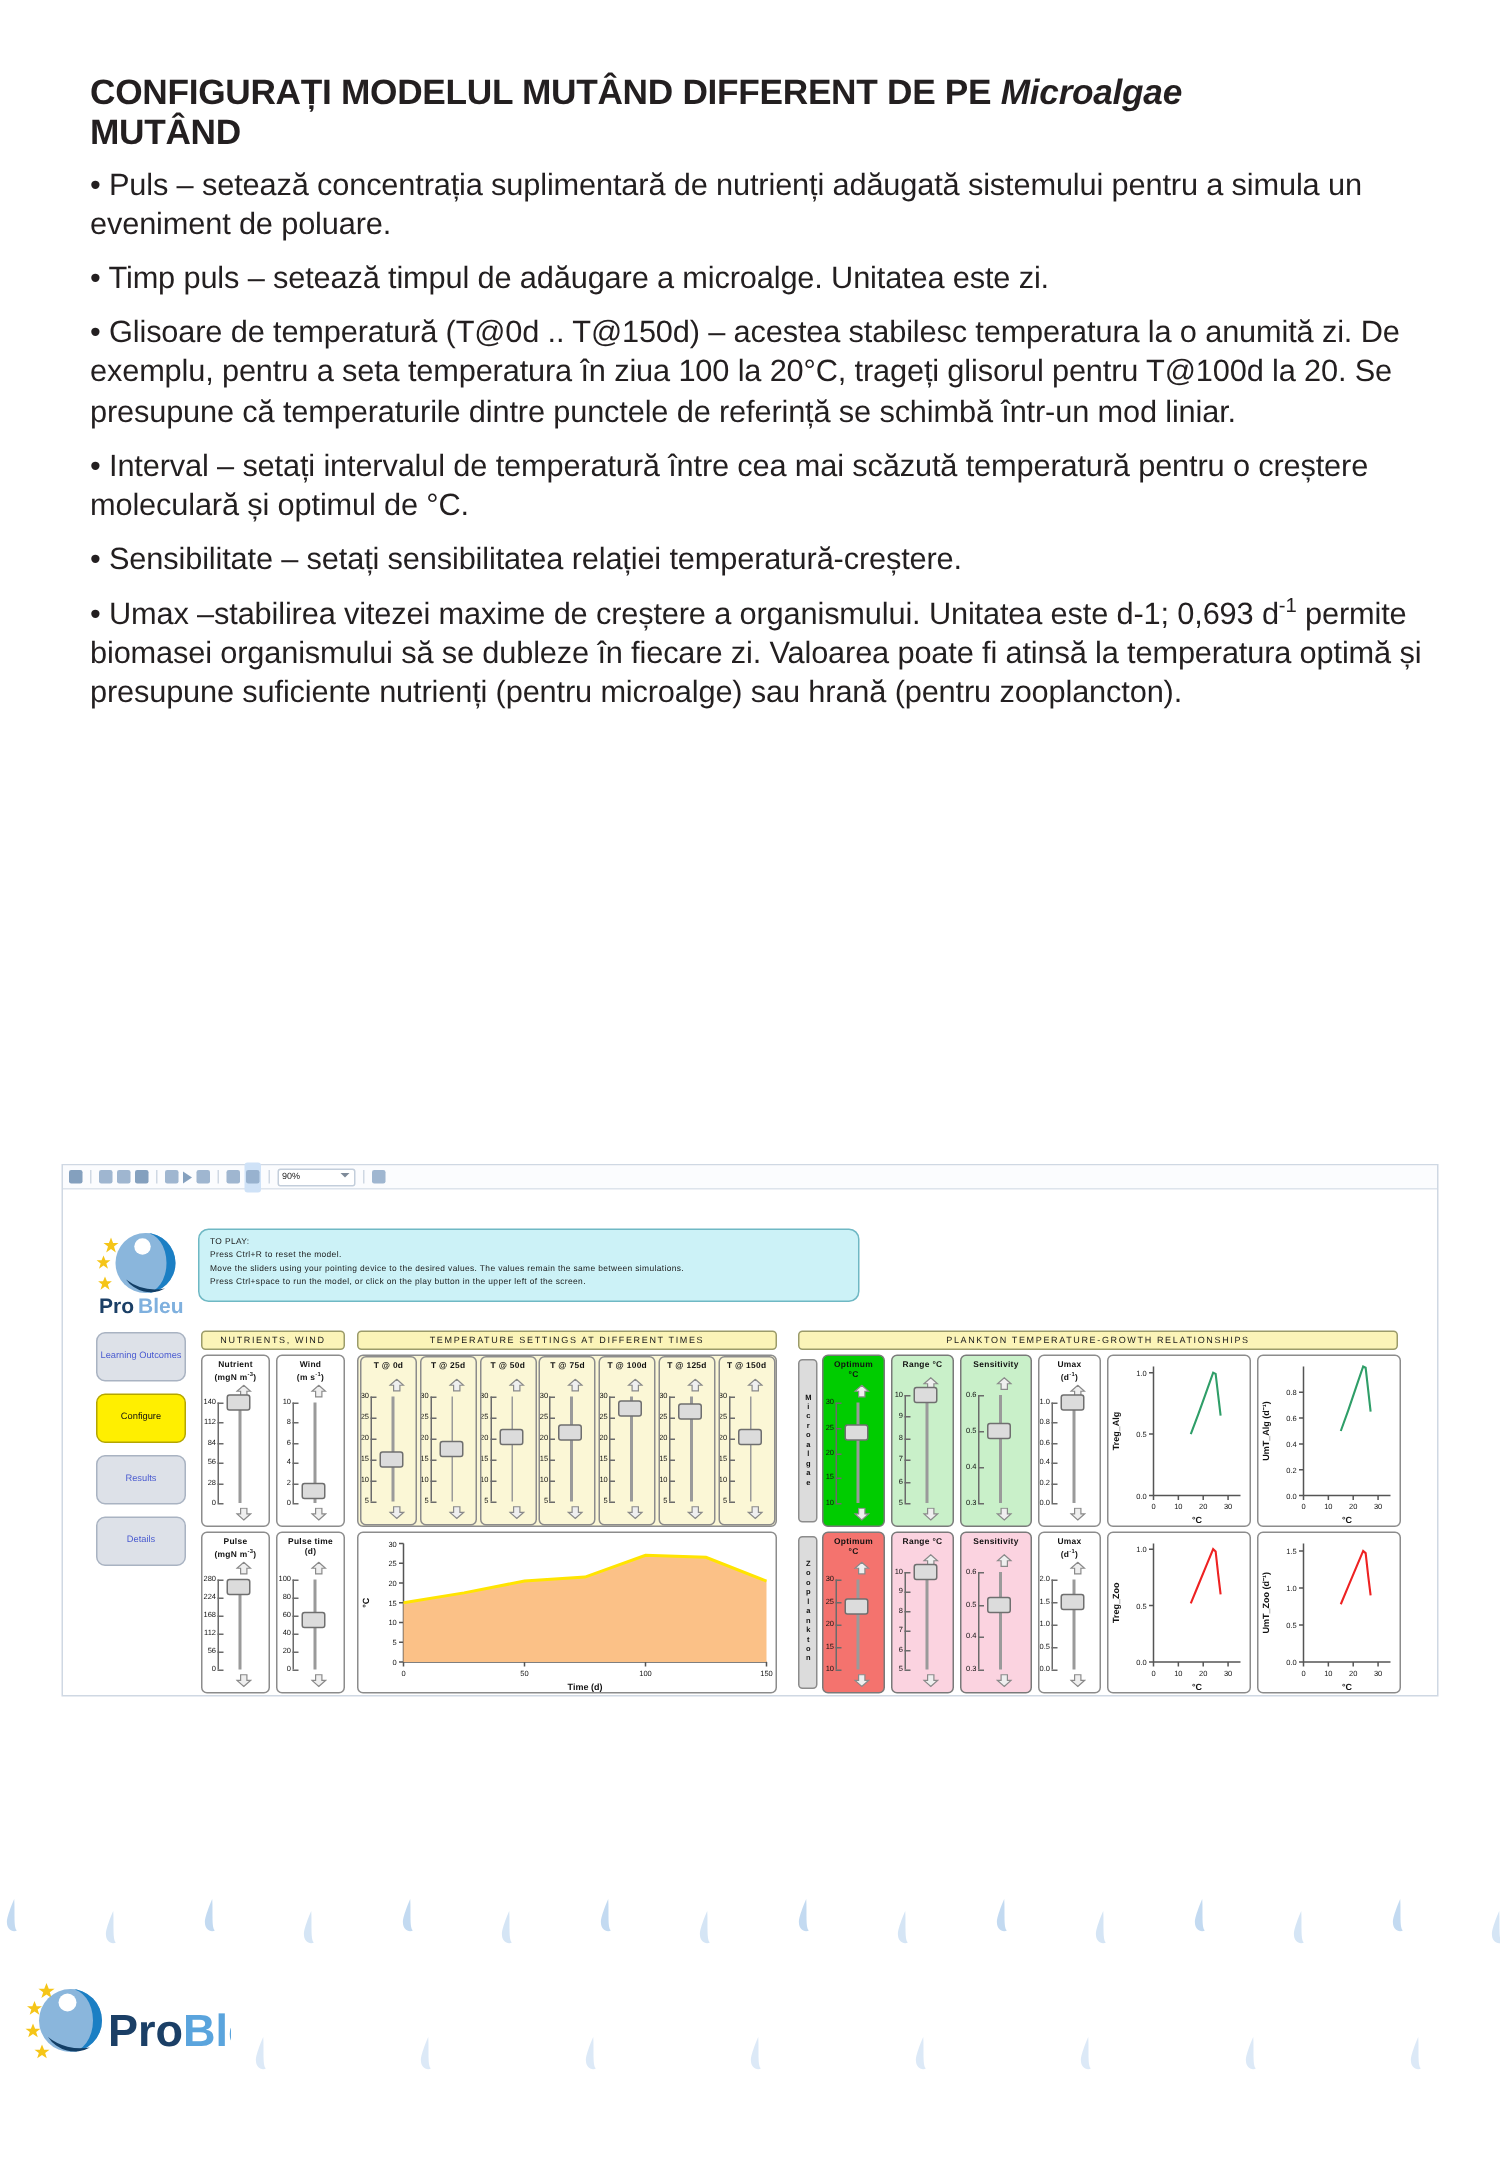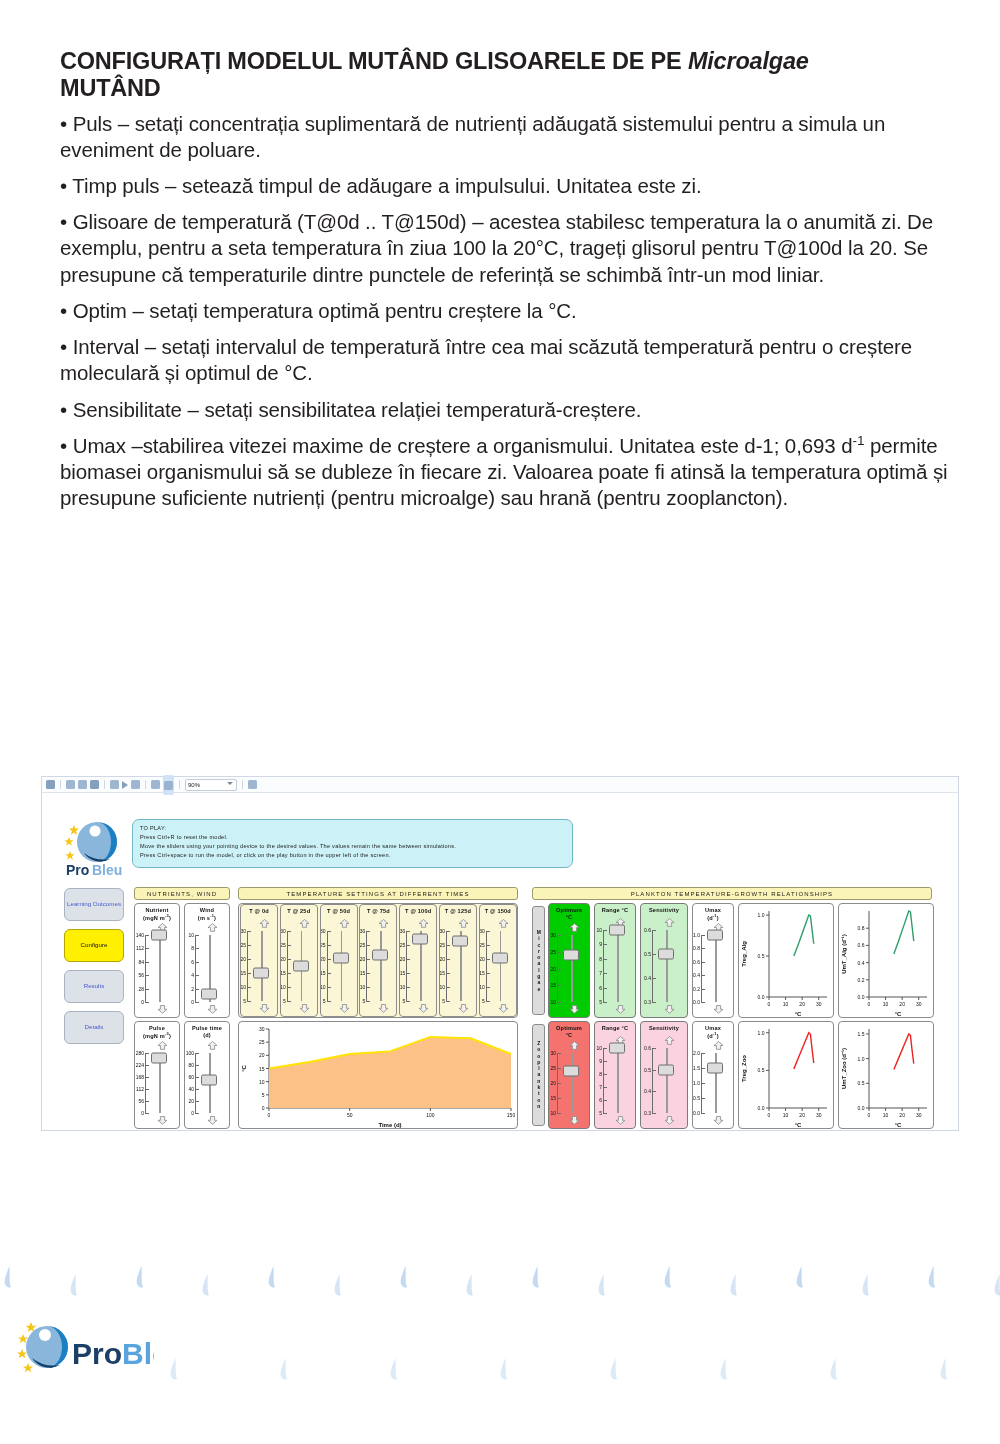--- a/index.html
+++ b/index.html
@@ -122,27 +122,26 @@
   
   .footer{position:absolute;left:0;top:1262px;width:1000px;height:182px;}
   .drop{position:absolute;width:11px;height:22px;}
   .flogo{position:absolute;left:14px;top:54px;width:140px;height:62px;}
 </style>
 </head>
 <body>
 
 <div class="doc">
   <h1>
-    <span>CONFIGURAȚI MODELUL MUTÂND GLISOARELE DE PE </span><em>Microalgae</em><br>
+    <span>CONFIGURAȚI MODELUL MUTÂND DIFFERENT DE PE </span><em>Microalgae</em><br>
     <span>MUTÂND</span>
   </h1>
-  <p>• Puls – setați concentrația suplimentară de nutrienți adăugată sistemului pentru a simula un eveniment de poluare.</p>
-  <p>• Timp puls – setează timpul de adăugare a impulsului. Unitatea este zi.</p>
+  <p>• Puls – setează concentrația suplimentară de nutrienți adăugată sistemului pentru a simula un eveniment de poluare.</p>
+  <p>• Timp puls – setează timpul de adăugare a microalge. Unitatea este zi.</p>
   <p>• Glisoare de temperatură (T@0d .. T@150d) – acestea stabilesc temperatura la o anumită zi. De exemplu, pentru a seta temperatura în ziua 100 la 20°C, trageți glisorul pentru T@100d la 20. Se presupune că temperaturile dintre punctele de referință se schimbă într-un mod liniar.</p>
-  <p>• Optim – setați temperatura optimă pentru creștere la °C.</p>
   <p>• Interval – setați intervalul de temperatură între cea mai scăzută temperatură pentru o creștere moleculară și optimul de °C.</p>
   <p>• Sensibilitate – setați sensibilitatea relației temperatură-creștere.</p>
   <p>•  Umax –stabilirea vitezei maxime de creștere a organismului. Unitatea este d-1; 0,693 d<sup>-1</sup> permite biomasei organismului să se dubleze în fiecare zi. Valoarea poate fi atinsă la temperatura optimă și presupune suficiente nutrienți (pentru microalge) sau hrană (pentru zooplancton).</p>
 </div>
 
 <div class="shot">
 
   <div class="toolbar">
     <span class="tb-ico sq"></span>
     <span class="tb-sep"></span>

